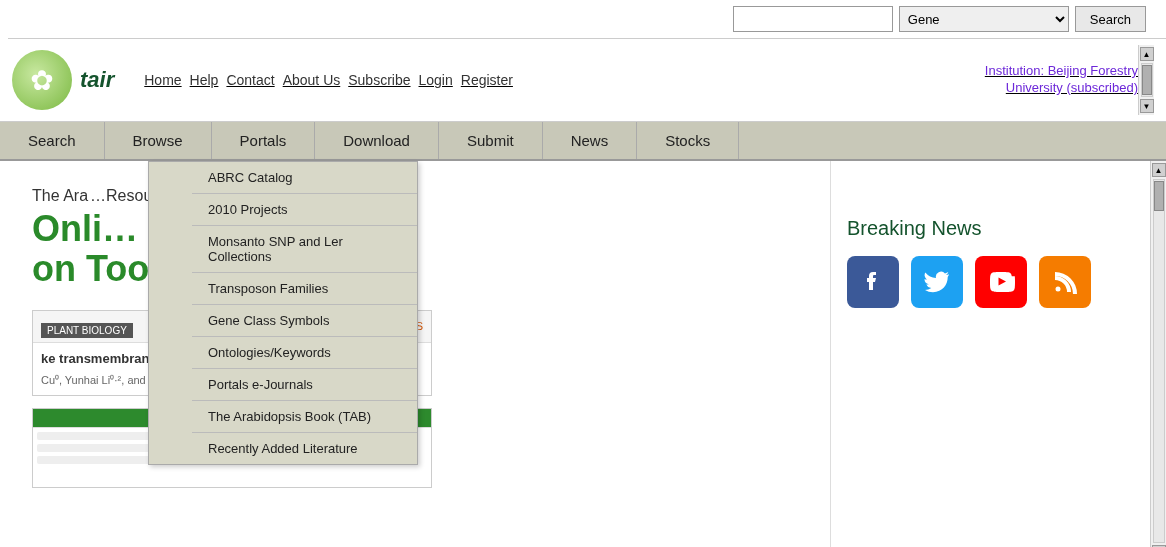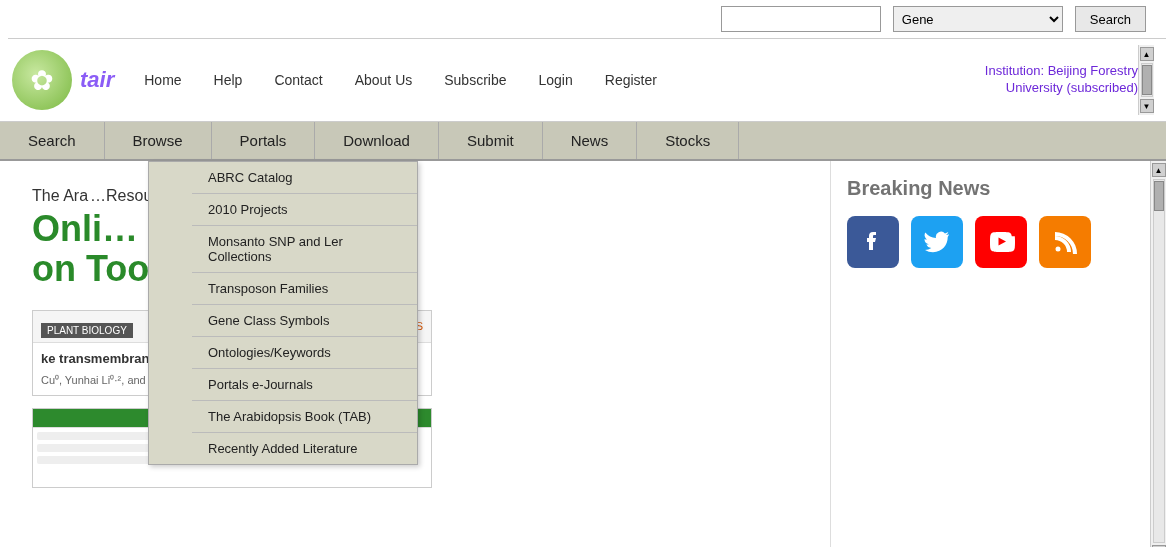--- a/index.html
+++ b/index.html
@@ -6,21 +6,21 @@
     body { font-family: Arial, sans-serif; font-size: 14px; background: #fff; width: 1166px; overflow-x: hidden; }
 
     
     .top-bar {
       display: flex;
       align-items: center;
       justify-content: flex-end;
       padding: 6px 20px;
       background: #fff;
       border-bottom: 1px solid #ccc;
-      gap: 12px;
+      gap: 6px;
       margin-left: 8px;
     }
     .top-bar input[type="text"] {
       width: 160px;
       height: 26px;
       border: 1px solid #999;
       padding: 2px 6px;
       font-size: 13px;
     }
     .top-bar select {
@@ -66,27 +66,28 @@
     }
     .logo-circle::before {
       content: '✿';
       font-size: 28px;
       color: #fff;
     }
     .logo-text {
       font-size: 22px;
       font-style: italic;
       font-weight: bold;
-      color: #8b5cf6;
+      color: #14532d;
     }
     .main-nav {
       display: flex;
       align-items: center;
-      gap: 32px;
+      gap: 8px;
       flex: 1;
+      text-decoration: underline;
     }
     .main-nav a {
       text-decoration: none;
       color: #333;
       font-size: 14px;
     }
     .institution-text {
       font-size: 13px;
       color: #6d28d9;
       text-align: right;
@@ -233,23 +234,24 @@
     }
 
     
     .content-right {
       width: 320px;
       padding: 16px;
       border-left: 1px solid #ddd;
     }
     .breaking-news-title {
       font-size: 20px;
-      font-weight: bold;
-      color: #737373;
+      font-weight: normal;
+      color: #14532d;
       margin-bottom: 16px;
+      margin-top: 40px;
     }
     .social-icons {
       display: flex;
       gap: 12px;
       align-items: center;
     }
     .social-icon {
       width: 52px;
       height: 52px;
       border-radius: 8px;

